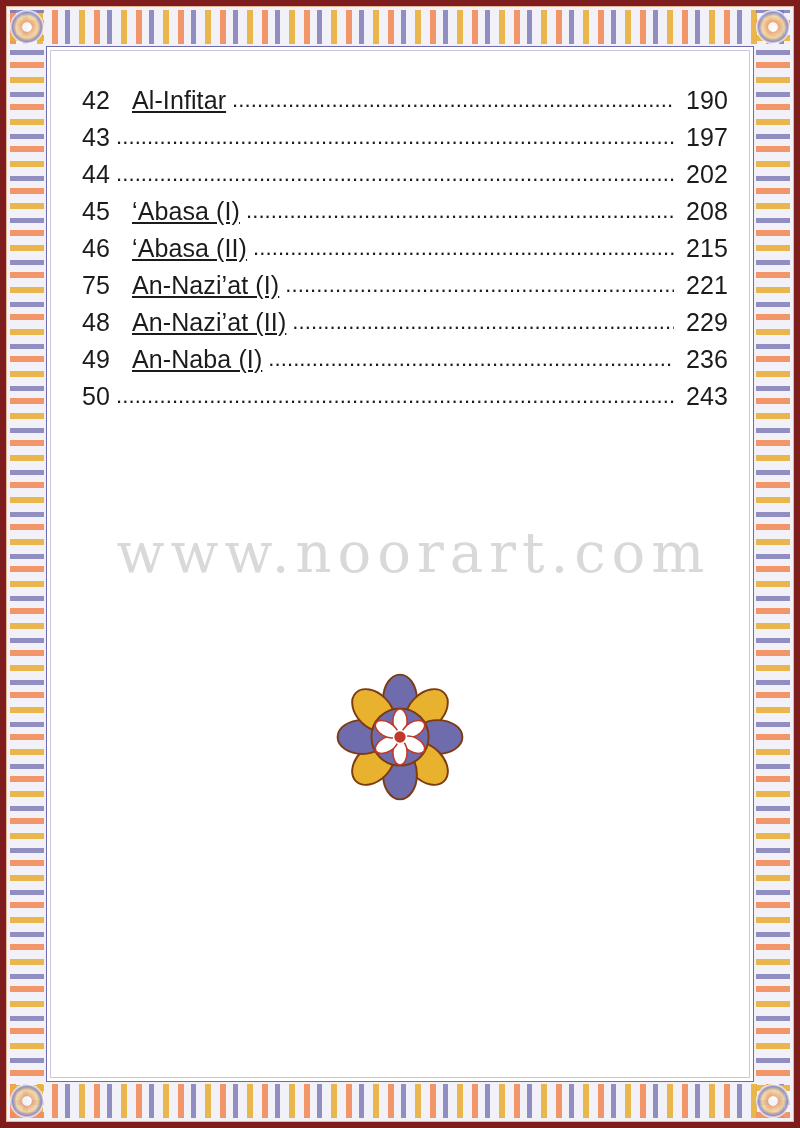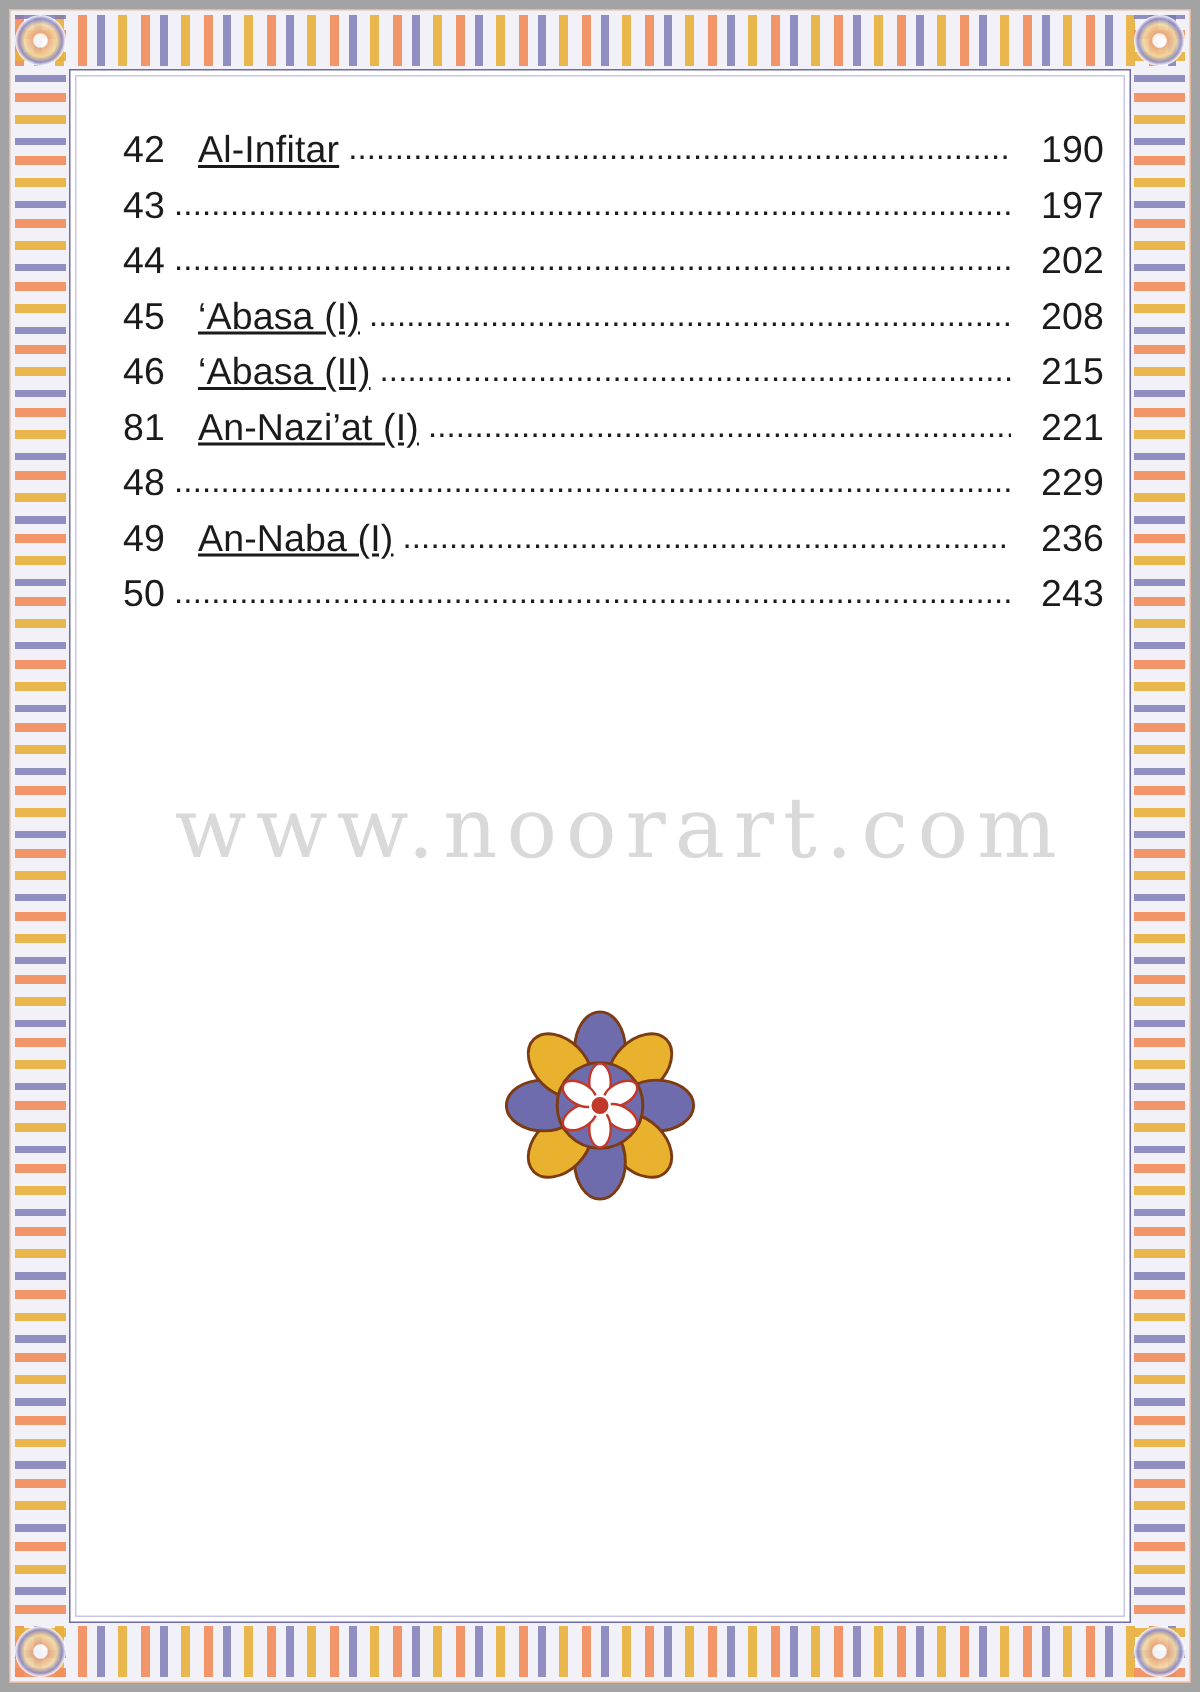--- a/index.html
+++ b/index.html
@@ -11,21 +11,21 @@
     height: 1128px;
     background: #ffffff;
     font-family: "Liberation Sans", sans-serif;
     overflow: hidden;
   }
 
   .page {
     position: relative;
     width: 800px;
     height: 1128px;
-    background: #a3a3a3;
+    background: #7f1d1d;
     box-sizing: border-box;
   }
 
   
   .border-outer {
     position: absolute;
     left: 6px;
     top: 6px;
     right: 6px;
     bottom: 6px;
@@ -146,21 +146,21 @@
     white-space: nowrap;
     margin: 0 4px 0 6px;
     color: #1b1b1b;
     font-size: 22px;
     position: relative;
     top: -2px;
   }
   .toc-page {
     flex: 0 0 auto;
     width: 58px;
-    text-align: right;
+    text-align: center;
     padding-right: 12px;
   }
 
   
   .watermark {
     position: absolute;
     left: 0;
     right: 0;
     top: 468px;
     text-align: center;
@@ -233,28 +233,29 @@
       </div>
 
       <div class="toc-row">
         <span class="toc-num">46</span>
         <span class="toc-title">‘Abasa (II)</span>
         <span class="toc-dots">................................................................................................................</span>
         <span class="toc-page">215</span>
       </div>
 
       <div class="toc-row">
-        <span class="toc-num">81</span>
+        <span class="toc-num">75</span>
         <span class="toc-title">An-Nazi’at (I)</span>
         <span class="toc-dots">................................................................................................................</span>
         <span class="toc-page">221</span>
       </div>
 
       <div class="toc-row">
         <span class="toc-num">48</span>
+        <span class="toc-title">An-Nazi’at (II)</span>
         <span class="toc-dots">................................................................................................................</span>
         <span class="toc-page">229</span>
       </div>
 
       <div class="toc-row">
         <span class="toc-num">49</span>
         <span class="toc-title">An-Naba (I)</span>
         <span class="toc-dots">................................................................................................................</span>
         <span class="toc-page">236</span>
       </div>

